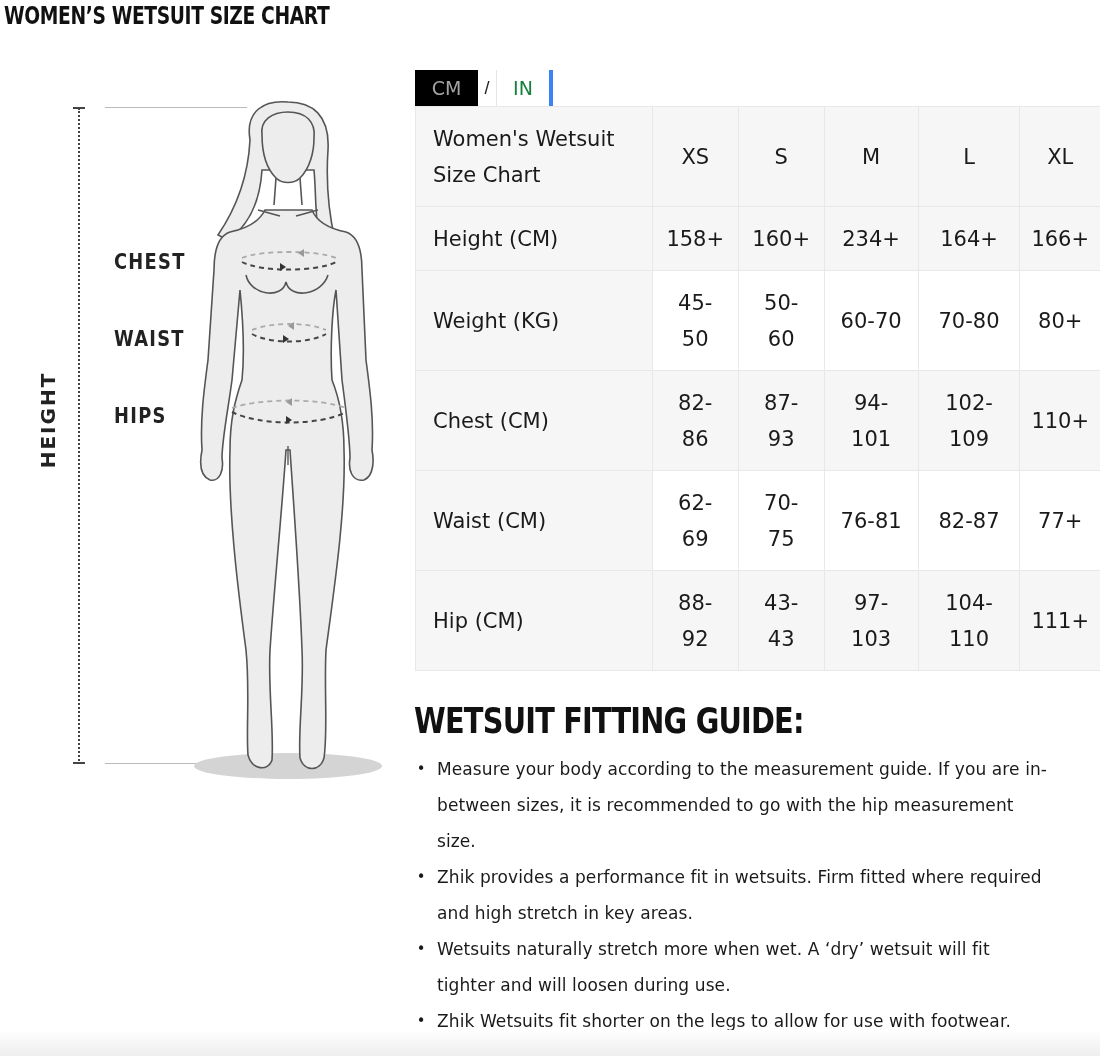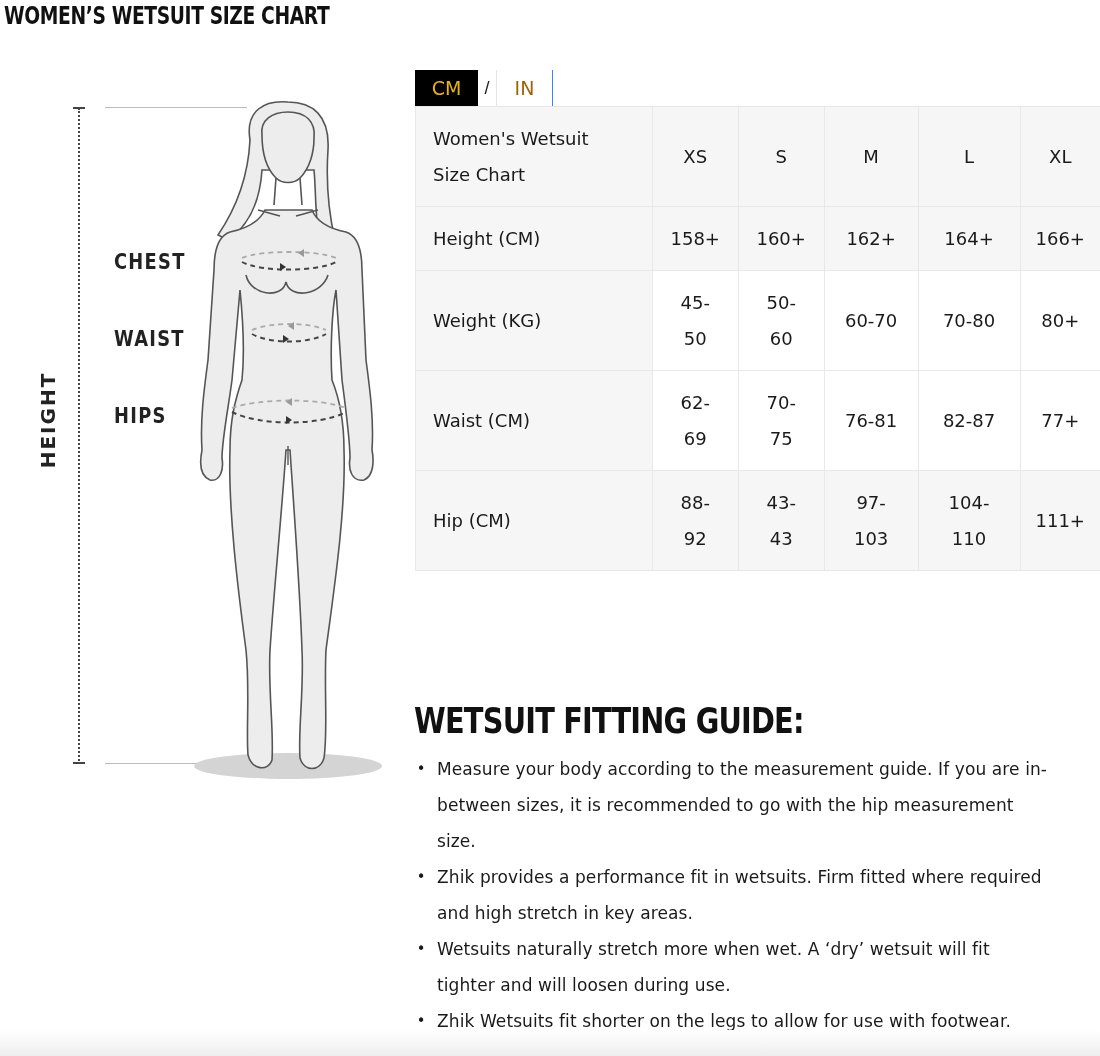--- a/index.html
+++ b/index.html
@@ -44,29 +44,29 @@
     transform: scaleX(0.85); transform-origin: left center;
   }
   .silhouette { position: absolute; left: 190px; top: 0; }
 
   
   .unit-toggle { position: absolute; left: 415px; top: 70px; height: 36px; display: flex; align-items: stretch; }
   .unit-btn {
     font-family: "DejaVu Sans", sans-serif; font-size: 19px;
     display: flex; align-items: center; justify-content: center; cursor: pointer;
   }
-  .unit-btn.active { background: #000; color: #eab308; width: 63px; }
+  .unit-btn.active { background: #000; color: #a3a3a3; width: 63px; }
   .unit-sep { width: 19px; display: flex; align-items: center; justify-content: center; font-size: 18px; color: #222; border-right: 1px solid #e4e4e4; }
-  .unit-btn.inactive { background: #fff; color: #a16207; width: 56px; border-right: 1px solid #3b82f6; }
+  .unit-btn.inactive { background: #fff; color: #15803d; width: 56px; border-right: 4px solid #3b82f6; }
 
   
   .size-table {
     position: absolute; left: 415px; top: 106px;
     border-collapse: collapse; table-layout: fixed;
-    font-family: "DejaVu Sans", sans-serif; font-size: 18px; color: #1a1a1a;
+    font-family: "DejaVu Sans", sans-serif; font-size: 21px; color: #1a1a1a;
   }
   .size-table td, .size-table th {
     border: 1px solid #e8e8e8; text-align: center; vertical-align: middle;
     font-weight: normal; line-height: 36px;
   }
   .size-table .label-cell { text-align: left; padding-left: 17px; line-height: 36px; }
   .size-table .gray { background: #f6f6f6; }
   .size-table .white { background: #ffffff; }
   .size-table td:last-child, .size-table th:last-child { border-right: none; text-align: center; }
 
@@ -171,39 +171,59 @@
       <th class="gray">XS</th>
       <th class="gray">S</th>
       <th class="gray">M</th>
       <th class="gray">L</th>
       <th class="gray">XL</th>
     </tr>
     <tr style="height:64px">
       <td class="gray label-cell">Height (CM)</td>
       <td class="gray">158+</td>
       <td class="gray">160+</td>
-      <td class="gray">162+</td>
+      <td class="gray">234+</td>
       <td class="gray">164+</td>
       <td class="gray">166+</td>
     </tr>
     <tr style="height:100px">
       <td class="gray label-cell">Weight (KG)</td>
       <td class="white">
             <div>45-</div>
             <div>50</div>
           </td>
       <td class="white">
             <div>50-</div>
             <div>60</div>
           </td>
       <td class="white">60-70</td>
       <td class="white">70-80</td>
       <td class="white">80+</td>
     </tr>
     <tr style="height:100px">
+      <td class="gray label-cell">Chest (CM)</td>
+      <td class="gray">
+            <div>82-</div>
+            <div>86</div>
+          </td>
+      <td class="gray">
+            <div>87-</div>
+            <div>93</div>
+          </td>
+      <td class="gray">
+            <div>94-</div>
+            <div>101</div>
+          </td>
+      <td class="gray">
+            <div>102-</div>
+            <div>109</div>
+          </td>
+      <td class="gray">110+</td>
+    </tr>
+    <tr style="height:100px">
       <td class="gray label-cell">Waist (CM)</td>
       <td class="white">
             <div>62-</div>
             <div>69</div>
           </td>
       <td class="white">
             <div>70-</div>
             <div>75</div>
           </td>
       <td class="white">76-81</td>

